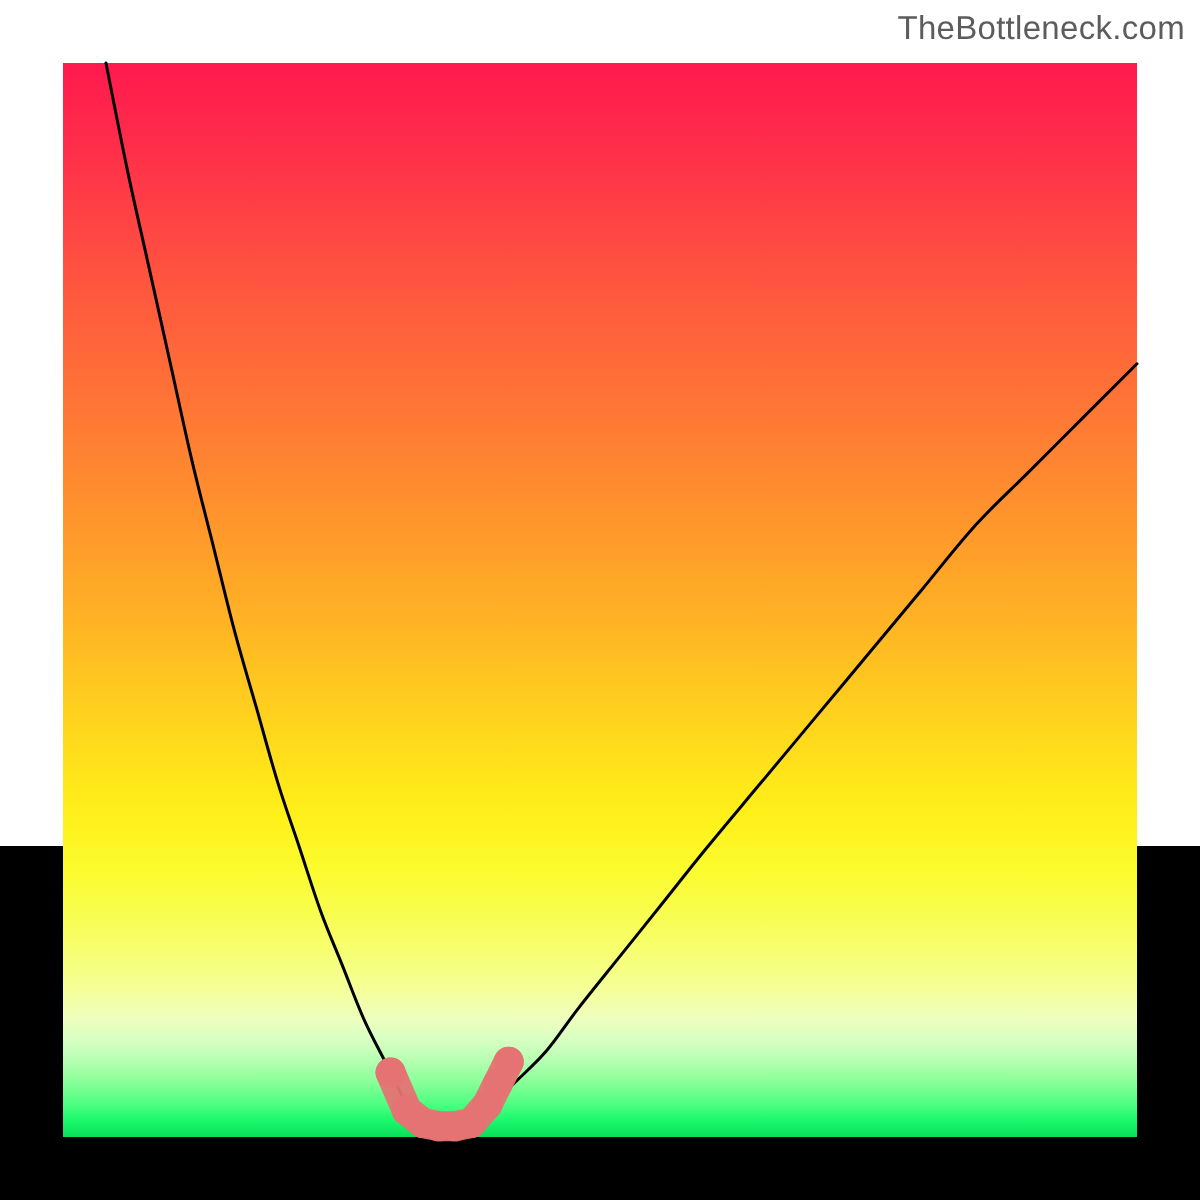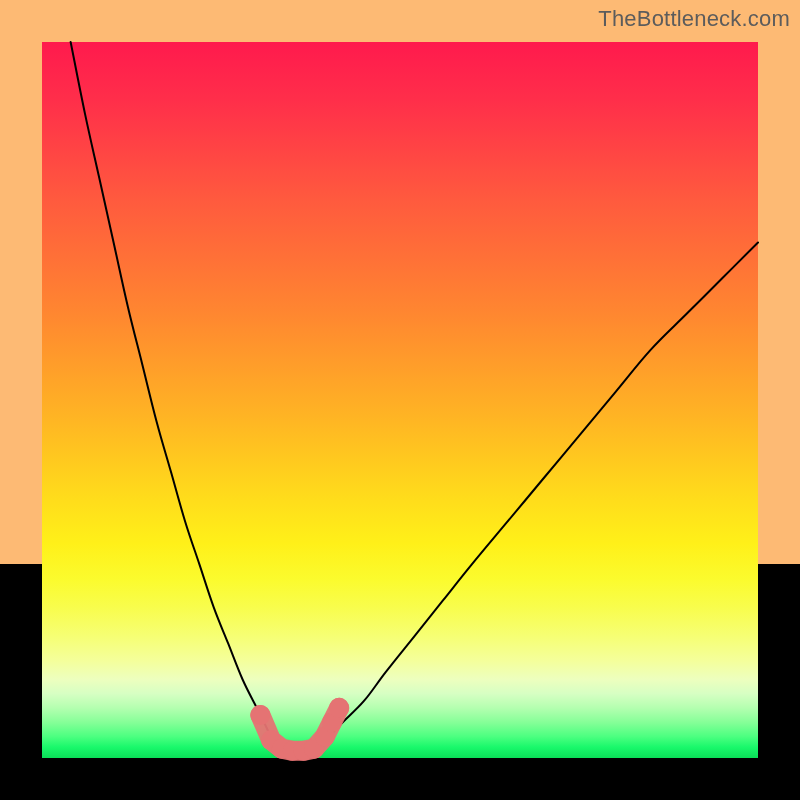--- a/index.html
+++ b/index.html
@@ -8,21 +8,21 @@
     width: 800px;
     height: 800px;
     background: #000;
     overflow: hidden;
     font-family: Arial, Helvetica, sans-serif;
   }
   .frame {
     position: relative;
     width: 800px;
     height: 564px;
-    background: #fdba74;
+    background: #ffffff;
     text-decoration: underline;
   }
   .plot-area {
     position: absolute;
     left: 42px;
     top: 42px;
     width: 716px;
     height: 716px;
     
     background: linear-gradient(

